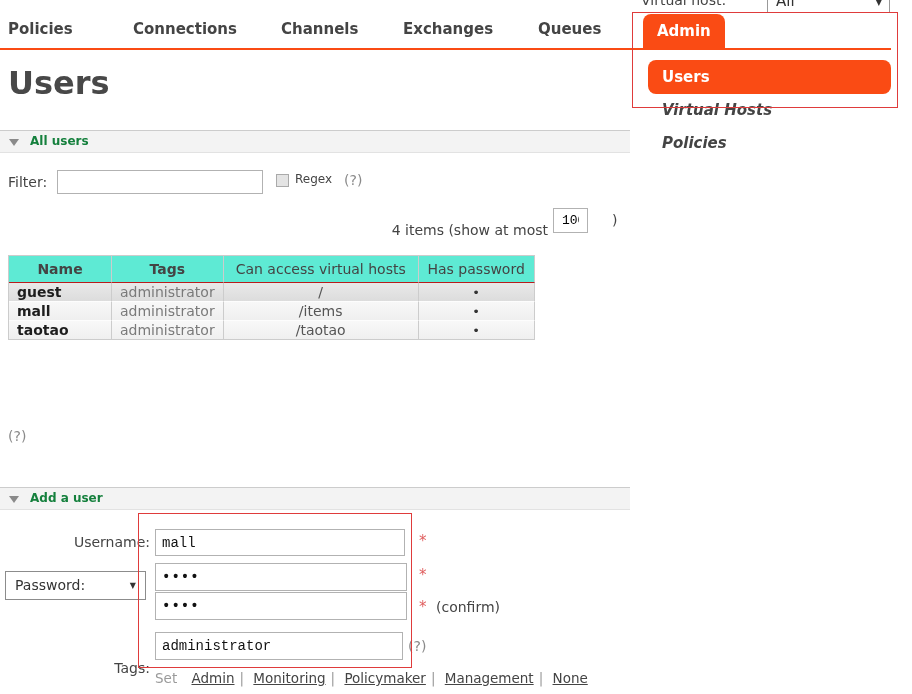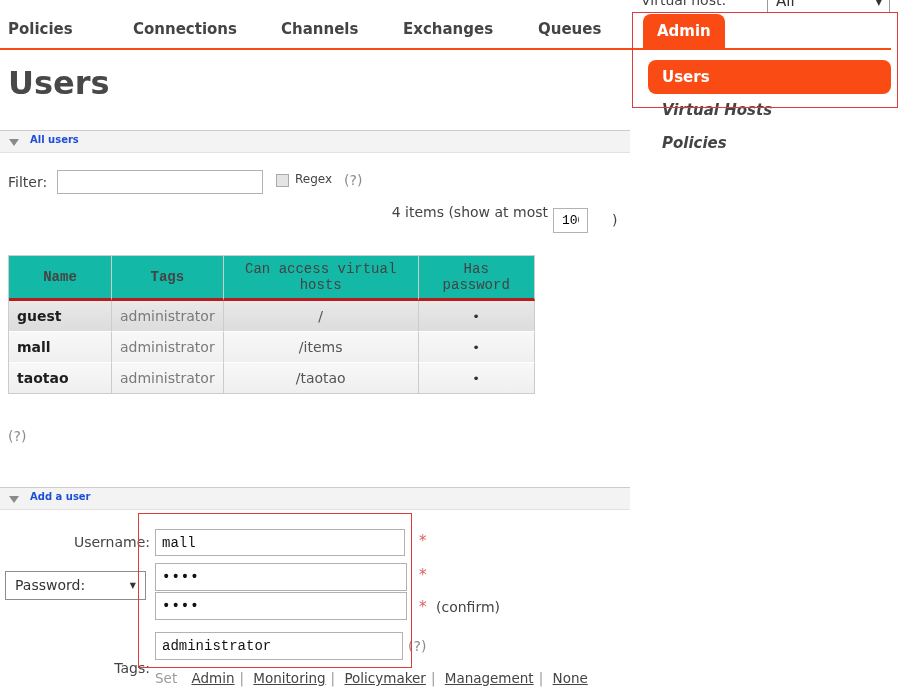--- a/index.html
+++ b/index.html
@@ -36,44 +36,44 @@
   #annot-2 { left:138px; top:513px; width:274px; height:155px; }
 
   
   #page-title { position:absolute; left:8px; top:64px; font-size:32px; color:#484848; }
   .section-bar { position:absolute; left:0; width:630px; height:23px; background:#f3f3f3;
                  border-top:1px solid #ccc; border-bottom:1px solid #e2e2e2; }
   #bar-all-users{ top:130px; } #bar-add-user{ top:487px; }
   .section-bar .tri { position:absolute; left:9px; top:8px; width:0; height:0;
                       border-left:5px solid transparent; border-right:5px solid transparent;
                       border-top:7px solid #8a8a8a; }
-  .section-bar .lbl { position:absolute; left:30px; top:3px; font-size:10px; font-weight:bold; color:#1d4ed8; }
+  .section-bar .lbl { position:absolute; left:30px; top:3px; font-size:12px; font-weight:bold; color:#15803d; }
 
   
   #filter-label { position:absolute; left:8px; top:174px; font-size:14px; color:#444; }
   #filter-input { position:absolute; left:57px; top:170px; width:206px; height:24px;
                   border:1px solid #b2b2b2; font-family:"Liberation Mono",monospace; font-size:13px; padding:0 5px; }
   #regex-checkbox { position:absolute; left:276px; top:174px; width:13px; height:13px;
                     appearance:none; -webkit-appearance:none; border:1px solid #aaa; background:#e4e4e4; cursor:pointer; }
   #regex-label { position:absolute; left:295px; top:172px; font-size:12px; color:#444; }
   #regex-help { position:absolute; left:344px; top:172px; font-size:14px; color:#8a8a8a; cursor:pointer; }
 
   
-  #count-text { position:absolute; left:280px; top:204px; width:268px; text-align:right; font-size:14px; color:#444; }
+  #count-text { position:absolute; left:280px; top:222px; width:268px; text-align:right; font-size:14px; color:#444; }
   #count-input { position:absolute; left:553px; top:208px; width:35px; height:25px; border:1px solid #b2b2b2;
                  font-family:Liberation Mono, monospace; font-size:13px; text-align:right; padding:0 8px; }
   #count-suffix { position:absolute; left:612px; top:212px; font-size:14px; color:#444; }
 
   
   #users-table { position:absolute; left:8px; top:255px; border-collapse:separate; border-spacing:0;
                  border-left:1px solid #ccc; border-top:1px solid #ccc; font-size:14px; }
-  #users-table th { border-right:1px solid #ccc; border-bottom:3px solid #b91c1c; background:#14b8a6;
-                    padding:5px 8px; font-weight:normal; color:#444; text-align:center;font-family:Liberation Mono, monospace; }
+  #users-table th { border-right:1px solid #ccc; border-bottom:1px solid #b91c1c; background:#5eead4;
+                    padding:5px 8px; font-weight:normal; color:#444; text-align:center; }
   #users-table th.sortable { font-weight:bold; cursor:pointer; }
-  #users-table td { border-right:1px solid #ccc; border-bottom:1px solid #fdfdfd; padding:7px 8px; }
+  #users-table td { border-right:1px solid #ccc; border-bottom:1px solid #fdfdfd; padding:1px 8px; }
   #users-table tr:last-child td { border-bottom:1px solid #ccc; }
   #users-table tr.odd td { background:linear-gradient(#e9e9e9,#dcdcdc); }
   #users-table tr.even td { background:linear-gradient(#f8f8f8,#efefef); }
   #users-table col.c-name{width:103px;} #users-table col.c-tags{width:111px;}
   #users-table col.c-vh{width:195px;} #users-table col.c-pw{width:116px;}
   td.cell-name { font-weight:bold; color:#1d1d1d; }
   td.cell-tags { color:#7a7a7a; }
   td.cell-vh { text-align:center; color:#555; }
   td.cell-pw { text-align:center; color:#333; font-size:13px; }
 

